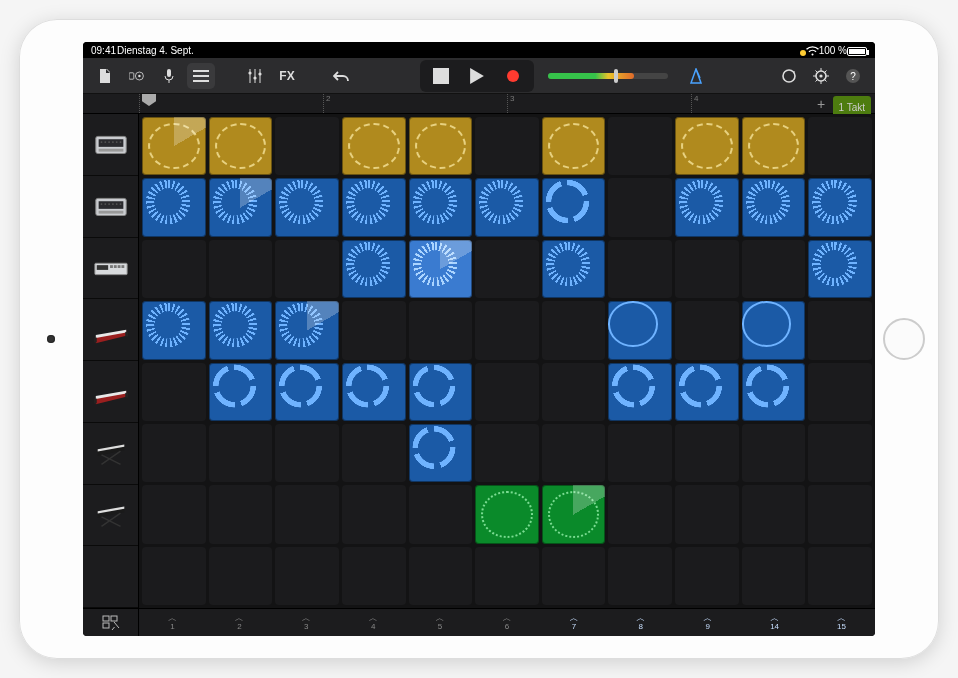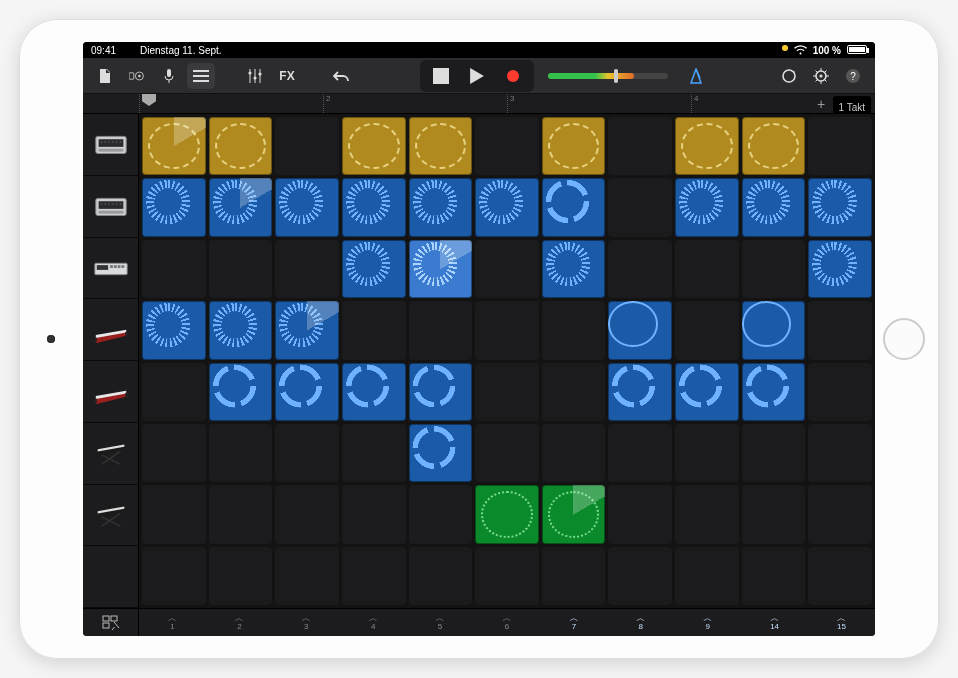--- a/index.html
+++ b/index.html
@@ -40,22 +40,22 @@
     overflow: hidden;
     border-radius: 4px;
   }
   
   .statusbar {
     height: 16px;
     display: flex; align-items:center; justify-content:space-between;
     color:#fff; font-size:10px; padding:0 8px;
     background:#000;
   }
-  .statusbar .sb-left { display:flex; gap:24px; }
-  .statusbar .sb-right { display:flex; gap:6px; align-items:flex-start;font-weight:bold; }
+  .statusbar .sb-left { display:flex; gap:1px; }
+  .statusbar .sb-right { display:flex; align-items:flex-end; }
   .wifi-dot { width:6px;height:6px;border-radius:50%;background:#ffcc33; }
   .battery { width:20px;height:9px;border:1px solid #fff;border-radius:2px;position:relative;}
   .battery:after{content:"";position:absolute;right:-3px;top:2px;width:2px;height:5px;background:#fff;}
   .battery .fill{position:absolute;left:1px;top:1px;bottom:1px;right:1px;background:#fff;}
   
   .toolbar {
     height: 36px;
     background:#2c2c2e;
     border-bottom:1px solid #111;
     display:flex; align-items:center; gap:6px;
@@ -83,21 +83,21 @@
   .ruler {
     height: 20px;
     background:#1c1c1e;
     border-bottom:1px solid #000;
     position:relative;
     display:flex;
     align-items:flex-end;
   }
   .ruler .tick-area { position:absolute; left:56px; right:0; top:0; bottom:0; }
   .ruler .add-btn { position:absolute; right:46px; top:2px; width:16px;height:16px;color:#999;display:flex;align-items:center;justify-content:center;font-size:14px;cursor:pointer;}
-  .ruler .takt { position:absolute; right:4px; top:2px; font-size:10px; color:#ccc; background:#000000;padding:6px 6px;border-radius:3px;}
+  .ruler .takt { position:absolute; right:4px; top:2px; font-size:10px; color:#ccc; background:#4d7c0f;padding:6px 6px;border-radius:3px;}
   .ruler .marker { position:absolute;top:0;bottom:0;border-left:1px dotted #555;font-size:8px;color:#777;padding-left:2px;}
   .playhead { position:absolute; top:0; width:14px; height:100%; }
   .playhead .flag { width:14px;height:12px;background:#aaa;clip-path:polygon(0 0,100% 0,100% 60%,50% 100%,0 60%);}
   
   .main {
     position:absolute; top:72px; bottom:28px; left:0; right:0;
     display:flex;
     background:#131314;
   }
   .track-headers {
@@ -194,21 +194,21 @@
 
 <div class="ipad-frame">
   <div class="camera"></div>
   <div class="home-btn"></div>
 
   <div class="screen">
 
     <div class="statusbar">
       <div class="sb-left">
         <span>09:41</span>
-        <span>Dienstag 11. Sept.</span>
+        <span>Dienstag 4. Sept.</span>
       </div>
       <div class="sb-right">
         <span class="wifi-dot"></span>
         <svg width="13" height="10" viewBox="0 0 13 10">
             <path fill="#fff" d="M6.5 9.5a1 1 0 100-2 1 1 0 000 2zm-3-3.2a4.3 4.3 0 016 0l1-1a5.7 5.7 0 00-8 0zM1 3.8a8 8 0 0111 0l1-1a9.4 9.4 0 00-13 0z"></path>
           </svg>
         <span>100 %</span>
         <span class="battery">
             <span class="fill"></span>
           </span>

